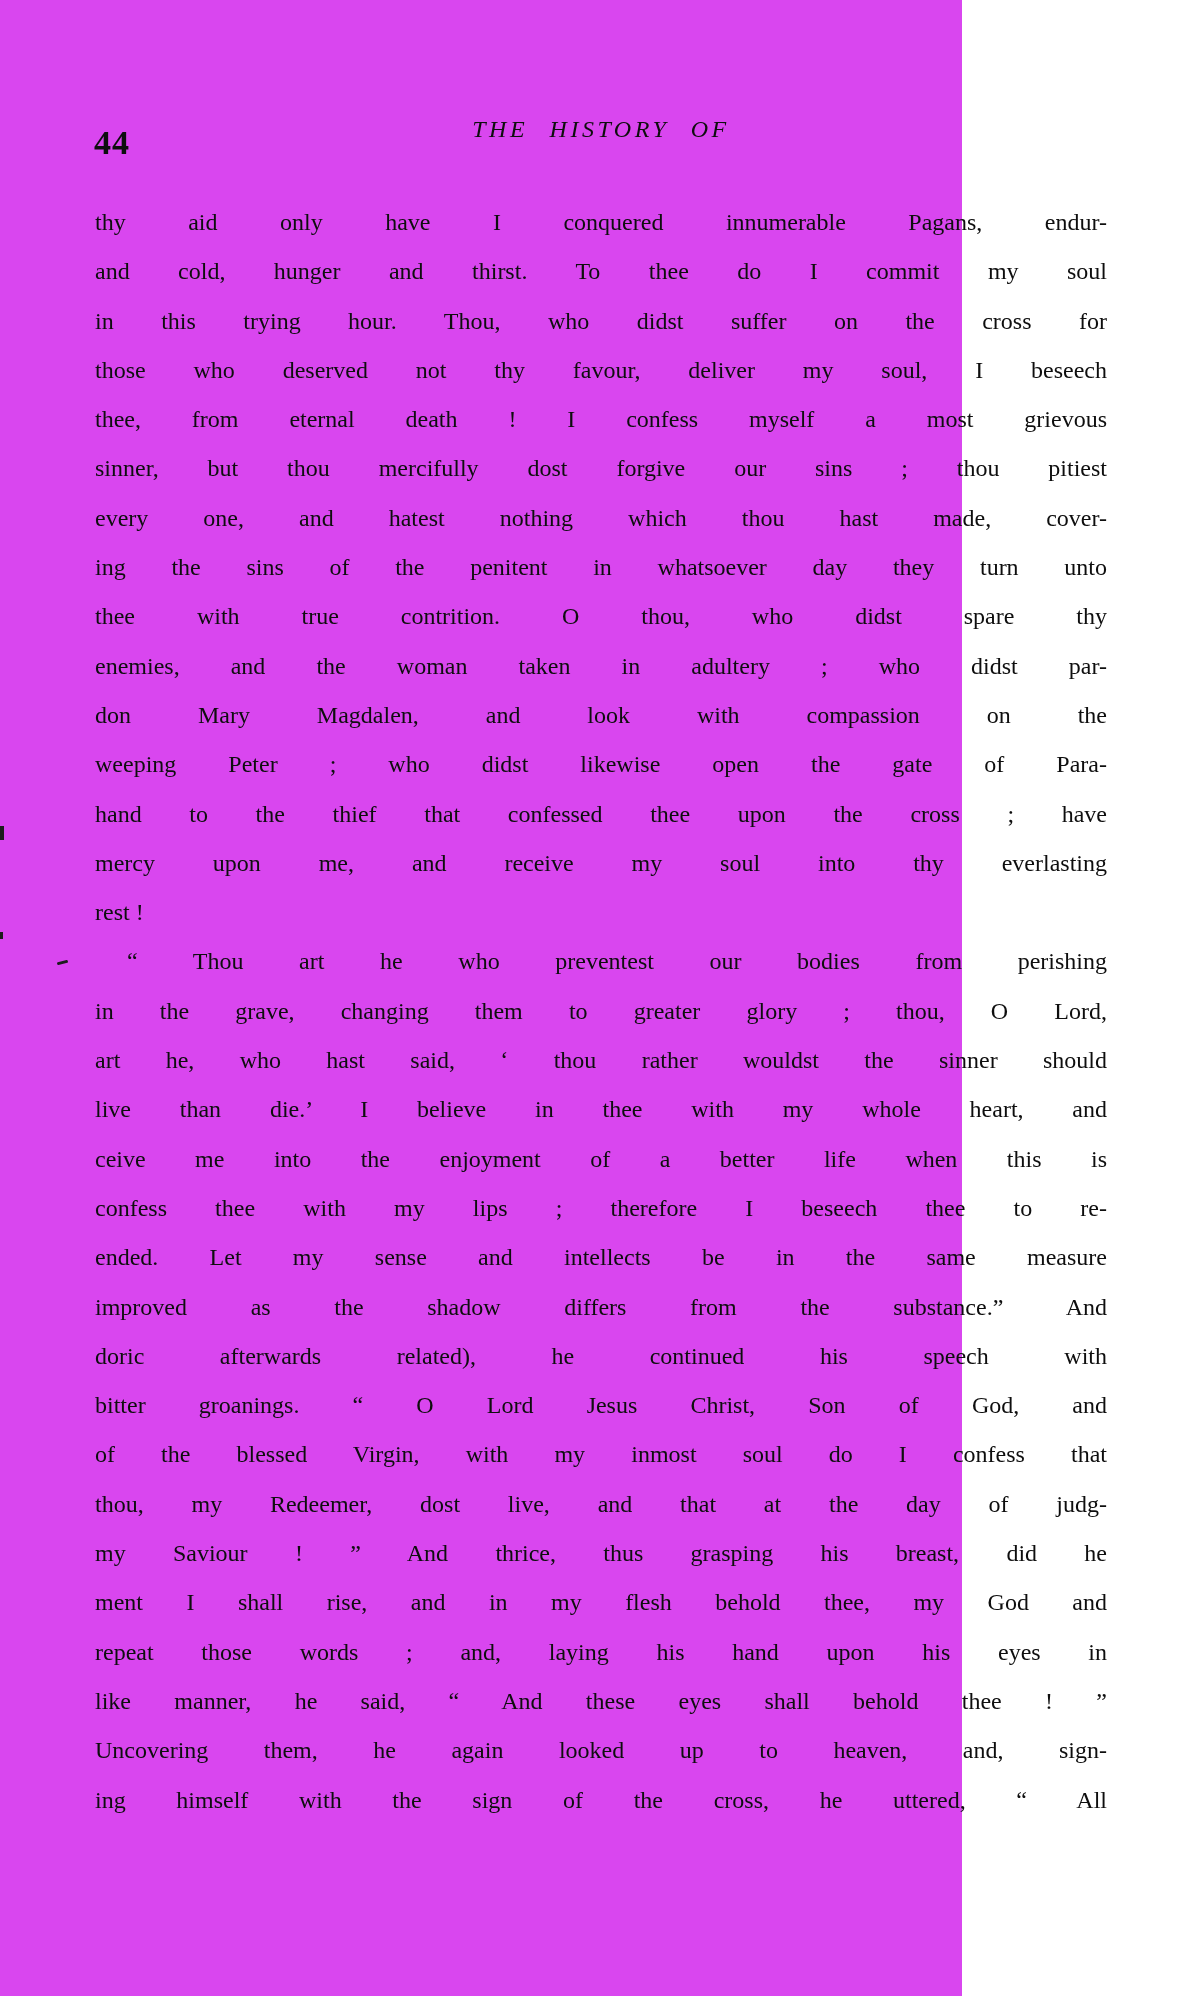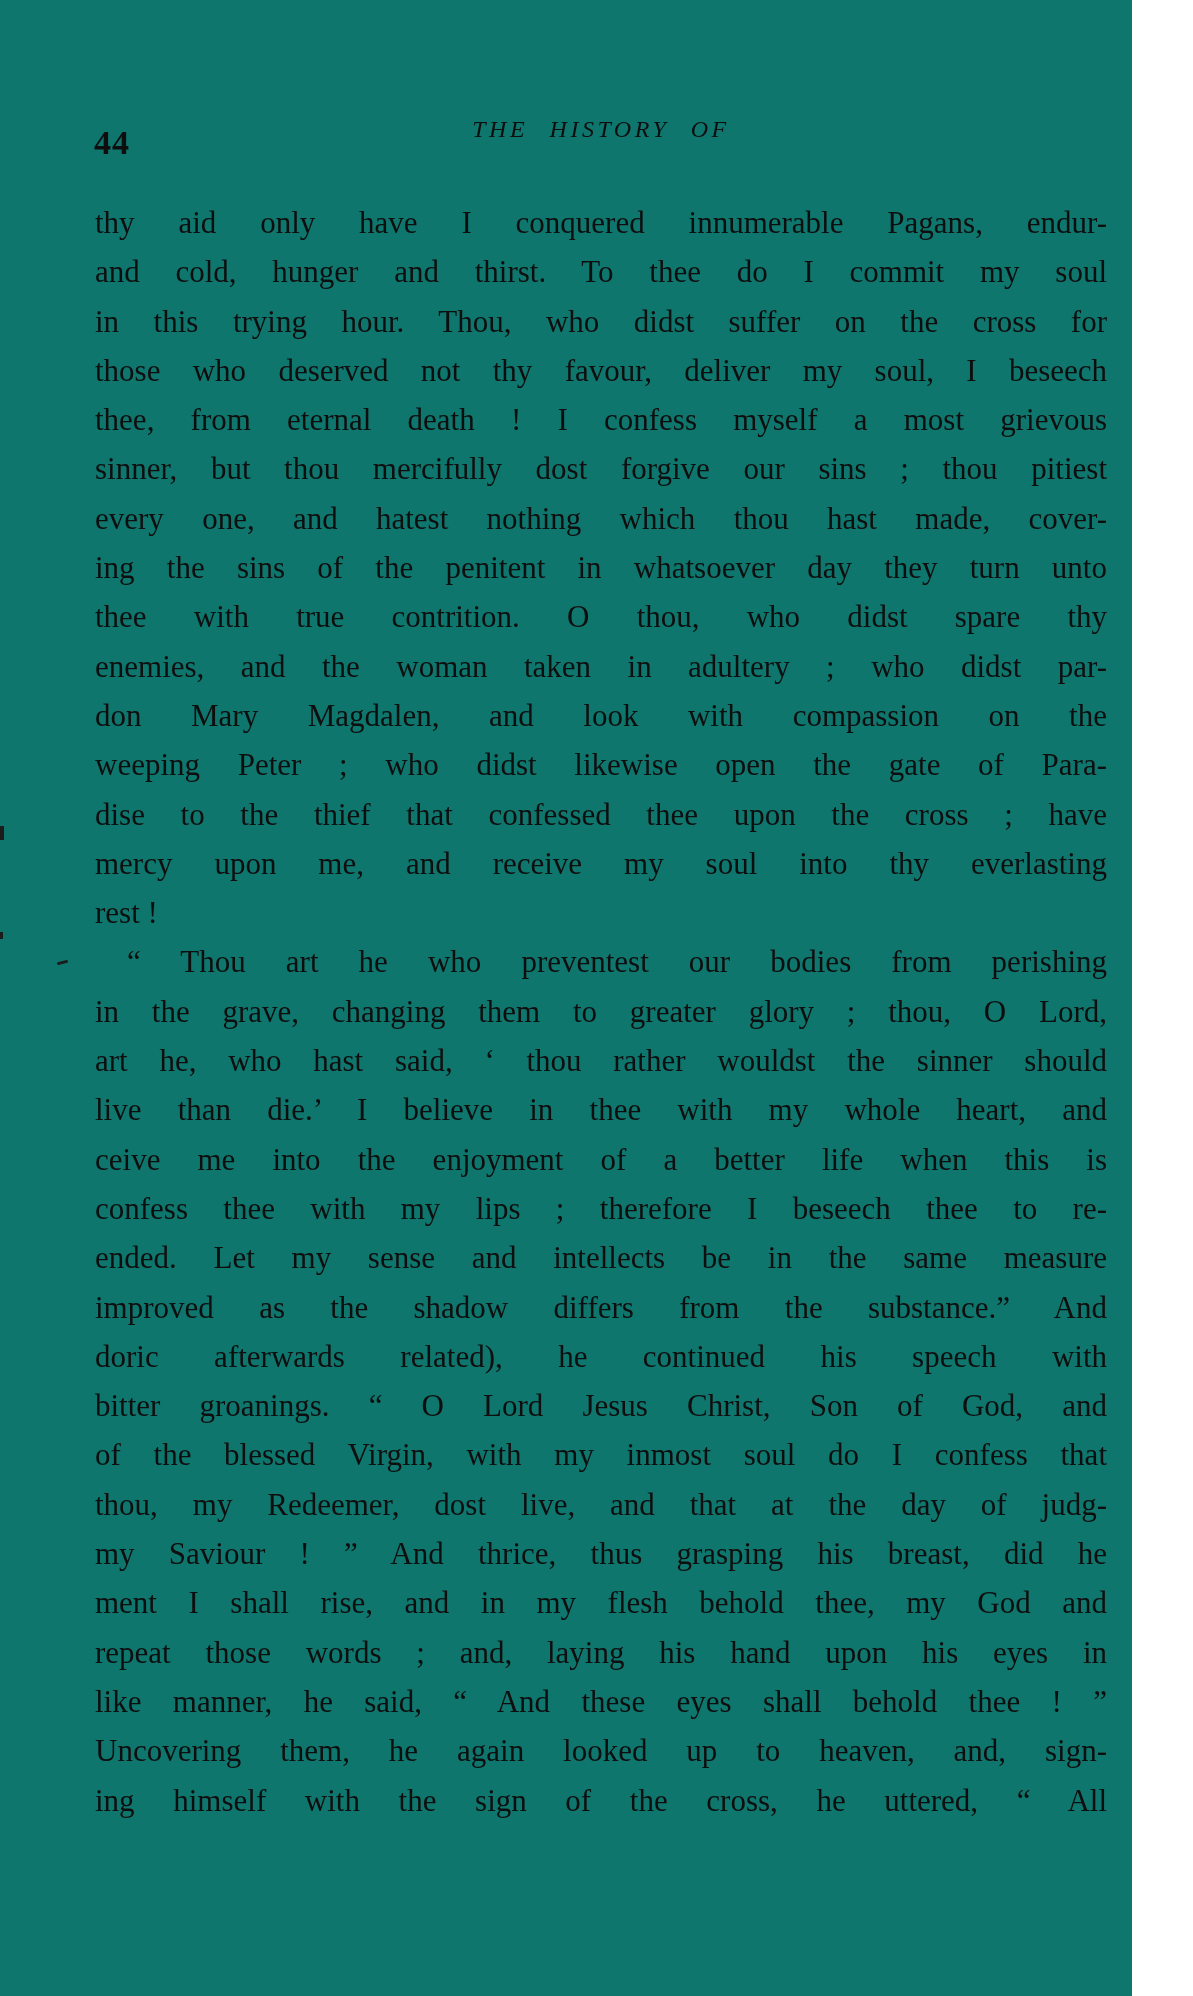--- a/index.html
+++ b/index.html
@@ -9,23 +9,23 @@
   }
   body {
     width: 1193px;
     height: 1996px;
     overflow: hidden;
     font-family: "Liberation Serif", "DejaVu Serif", serif;
     color: #0e0e0e;
   }
   .page {
     position: relative;
-    width: 1132px;
+    width: 962px;
     height: 1996px;
-    background: #0f766e;
+    background: #d946ef;
   }
   .page-number {
     position: absolute;
     left: 94px;
     top: 124px;
     font-size: 34px;
     font-weight: bold;
     letter-spacing: 1px;
   }
   .running-header {
@@ -38,21 +38,21 @@
     font-size: 24px;
     letter-spacing: 3.5px;
     word-spacing: 12px;
     white-space: nowrap;
   }
   .page-body {
     position: absolute;
     left: 95px;
     top: 198px;
     width: 1012px;
-    font-size: 31px;
+    font-size: 24px;
     line-height: 49.3px;
   }
   .paragraph { margin: 0; }
   .line {
     width: 100%;
     text-align: justify;
     text-align-last: justify;
     white-space: normal;
   }
   .line.no-justify {
@@ -102,21 +102,21 @@
         <div class="line">in this trying hour. Thou, who didst suffer on the cross for</div>
         <div class="line">those who deserved not thy favour, deliver my soul, I beseech</div>
         <div class="line">thee, from eternal death ! I confess myself a most grievous</div>
         <div class="line">sinner, but thou mercifully dost forgive our sins ; thou pitiest</div>
         <div class="line">every one, and hatest nothing which thou hast made, cover-</div>
         <div class="line">ing the sins of the penitent in whatsoever day they turn unto</div>
         <div class="line">thee with true contrition. O thou, who didst spare thy</div>
         <div class="line">enemies, and the woman taken in adultery ; who didst par-</div>
         <div class="line">don Mary Magdalen, and look with compassion on the</div>
         <div class="line">weeping Peter ; who didst likewise open the gate of Para-</div>
-        <div class="line">dise to the thief that confessed thee upon the cross ; have</div>
+        <div class="line">hand to the thief that confessed thee upon the cross ; have</div>
         <div class="line">mercy upon me, and receive my soul into thy everlasting</div>
         <div class="line no-justify">rest !</div>
       </div>
       <div class="paragraph">
         <div class="line indent">“ Thou art he who preventest our bodies from perishing</div>
         <div class="line">in the grave, changing them to greater glory ; thou, O Lord,</div>
         <div class="line">art he, who hast said, ‘ thou rather wouldst the sinner should</div>
         <div class="line">live than die.’ I believe in thee with my whole heart, and</div>
         <div class="line">ceive me into the enjoyment of a better life when this is</div>
         <div class="line">confess thee with my lips ; therefore I beseech thee to re-</div>

